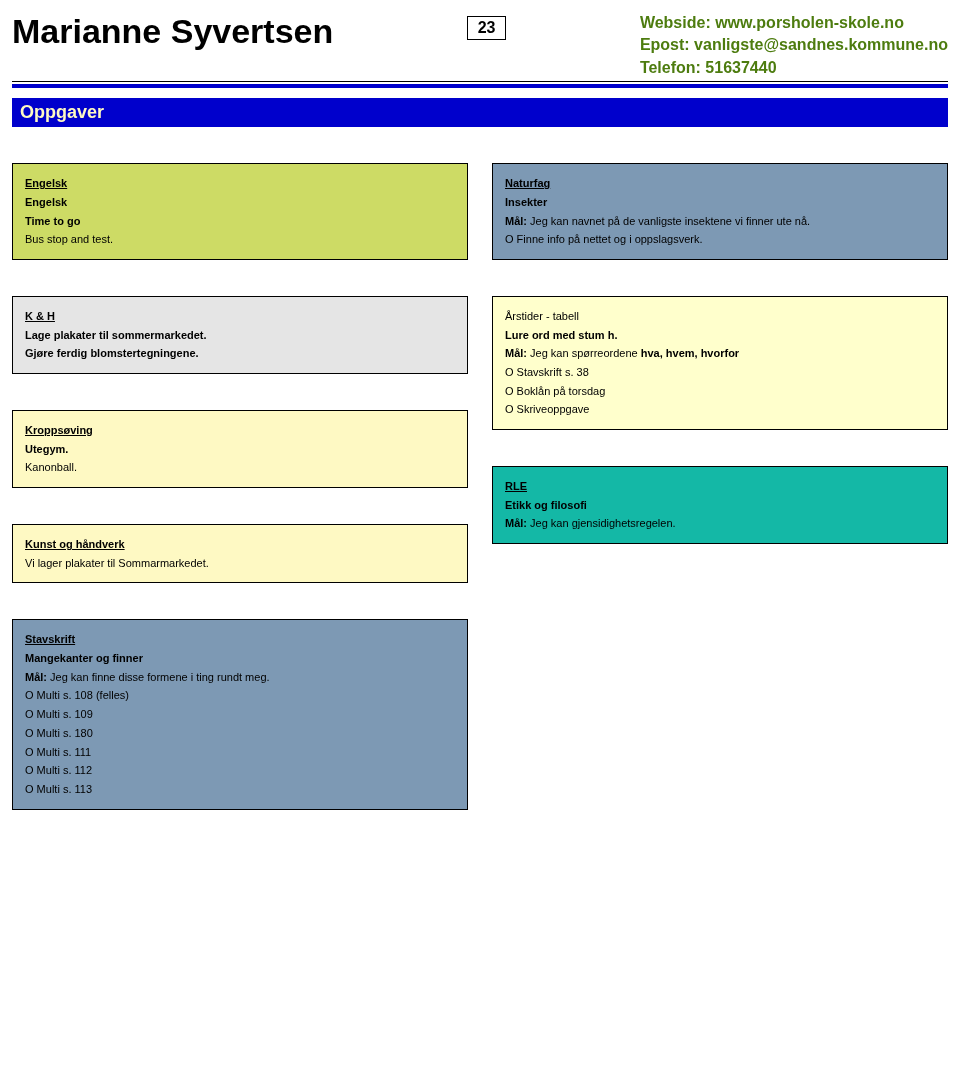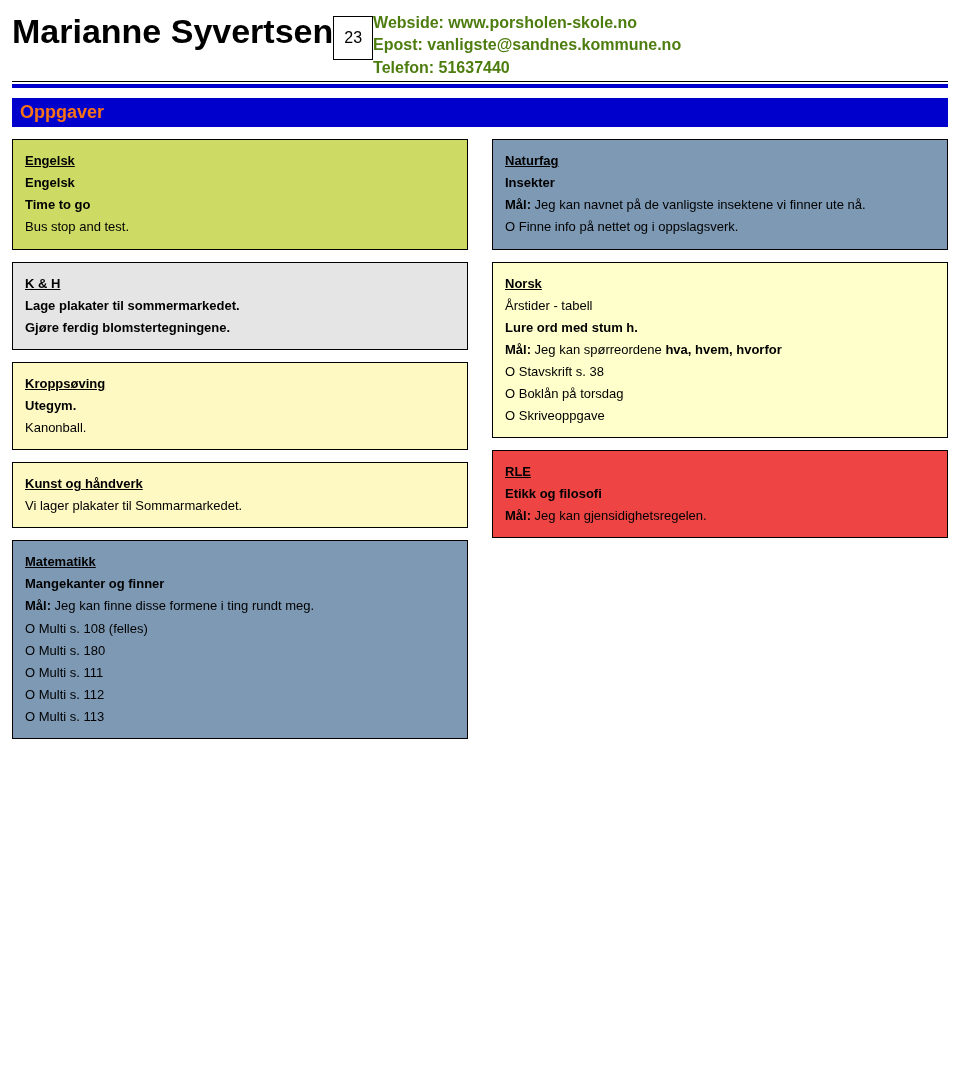--- a/index.html
+++ b/index.html
@@ -7,78 +7,80 @@
     padding: 12px;
     font-family: Arial, Helvetica, sans-serif;
     background: #fff;
     color: #000;
     width: 960px;
     box-sizing: border-box;
   }
   .header {
     display: flex;
     align-items: flex-start;
+    justify-content: space-between;
   }
   .name {
     font-size: 34px;
     font-weight: bold;
   }
   .week-box {
     border: 1px solid #000;
-    padding: 12px 10px;
+    padding: 2px 10px;
     font-size: 16px;
-    font-weight: normal;
+    font-weight: bold;
     margin-top: 4px;
   }
   .contact {
     font-size: 16px;
     color: #4d7c0f;
     font-weight: bold;
     line-height: 1.4;
   }
   .hr-thin {
     border: none;
     border-top: 1px solid #000;
     margin: 2px 0;
   }
   .hr-thick {
     border: none;
     border-top: 4px solid #0000cc;
     margin: 2px 0 10px 0;
   }
   .section-bar {
     background: #0000cc;
-    color: #f97316;
+    color: #fef9c3;
     font-weight: bold;
     font-size: 18px;
     padding: 4px 8px;
     margin-bottom: 12px;
   }
   .columns {
     display: flex;
     gap: 24px;
   }
   .col {
     flex: 1;
     display: flex;
     flex-direction: column;
     gap: 12px;
   }
   .box {
     border: 1px solid #000;
     padding: 10px 12px;
-    font-size: 13px;
+    font-size: 11px;
     line-height: 1.7;
+    margin-top: 24px;
   }
   .box-green    { background: #cddb65; }
   .box-darkgrn  { background: #e5e5e5; }
   .box-blue     { background: #fef9c3; }
   .box-steel    { background: #7d99b4; }
   .box-yellow   { background: #ffffcc; }
-  .box-pink     { background: #ef4444; }
+  .box-pink     { background: #14b8a6; }
   .subj { font-weight: bold; text-decoration: underline; }
   .bold { font-weight: bold; }
 </style>
 </head>
 <body>
 
 <div class="header">
   <div class="name">Marianne Syvertsen</div>
   <div class="week-box">23</div>
   <div class="contact">
@@ -115,47 +117,47 @@
       <div class="bold">Utegym.</div>
       <div>Kanonball.</div>
     </div>
 
     <div class="box box-blue">
       <div class="subj">Kunst og håndverk</div>
       <div>Vi lager plakater til Sommarmarkedet.</div>
     </div>
 
     <div class="box box-steel">
-      <div class="subj">Matematikk</div>
+      <div class="subj">Stavskrift</div>
       <div class="bold">Mangekanter og finner</div>
       <div>
         <span class="bold">Mål:</span><span> Jeg kan finne disse formene i ting rundt meg.</span>
       </div>
       <div>O Multi s. 108 (felles)</div>
+      <div>O Multi s. 109</div>
       <div>O Multi s. 180</div>
       <div>O Multi s. 111</div>
       <div>O Multi s. 112</div>
       <div>O Multi s. 113</div>
     </div>
 
   </div>
 
   <div class="col">
 
     <div class="box box-steel">
       <div class="subj">Naturfag</div>
       <div class="bold">Insekter</div>
       <div>
         <span class="bold">Mål:</span><span> Jeg kan navnet på de vanligste insektene vi finner ute nå.</span>
       </div>
       <div>O Finne info på nettet og i oppslagsverk.</div>
     </div>
 
     <div class="box box-yellow">
-      <div class="subj">Norsk</div>
       <div>Årstider - tabell</div>
       <div class="bold">Lure ord med stum h.</div>
       <div>
         <span class="bold">Mål:</span><span> Jeg kan spørreordene </span><span class="bold">hva, hvem, hvorfor</span>
       </div>
       <div>O Stavskrift s. 38</div>
       <div>O Boklån på torsdag</div>
       <div>O Skriveoppgave</div>
     </div>
 

